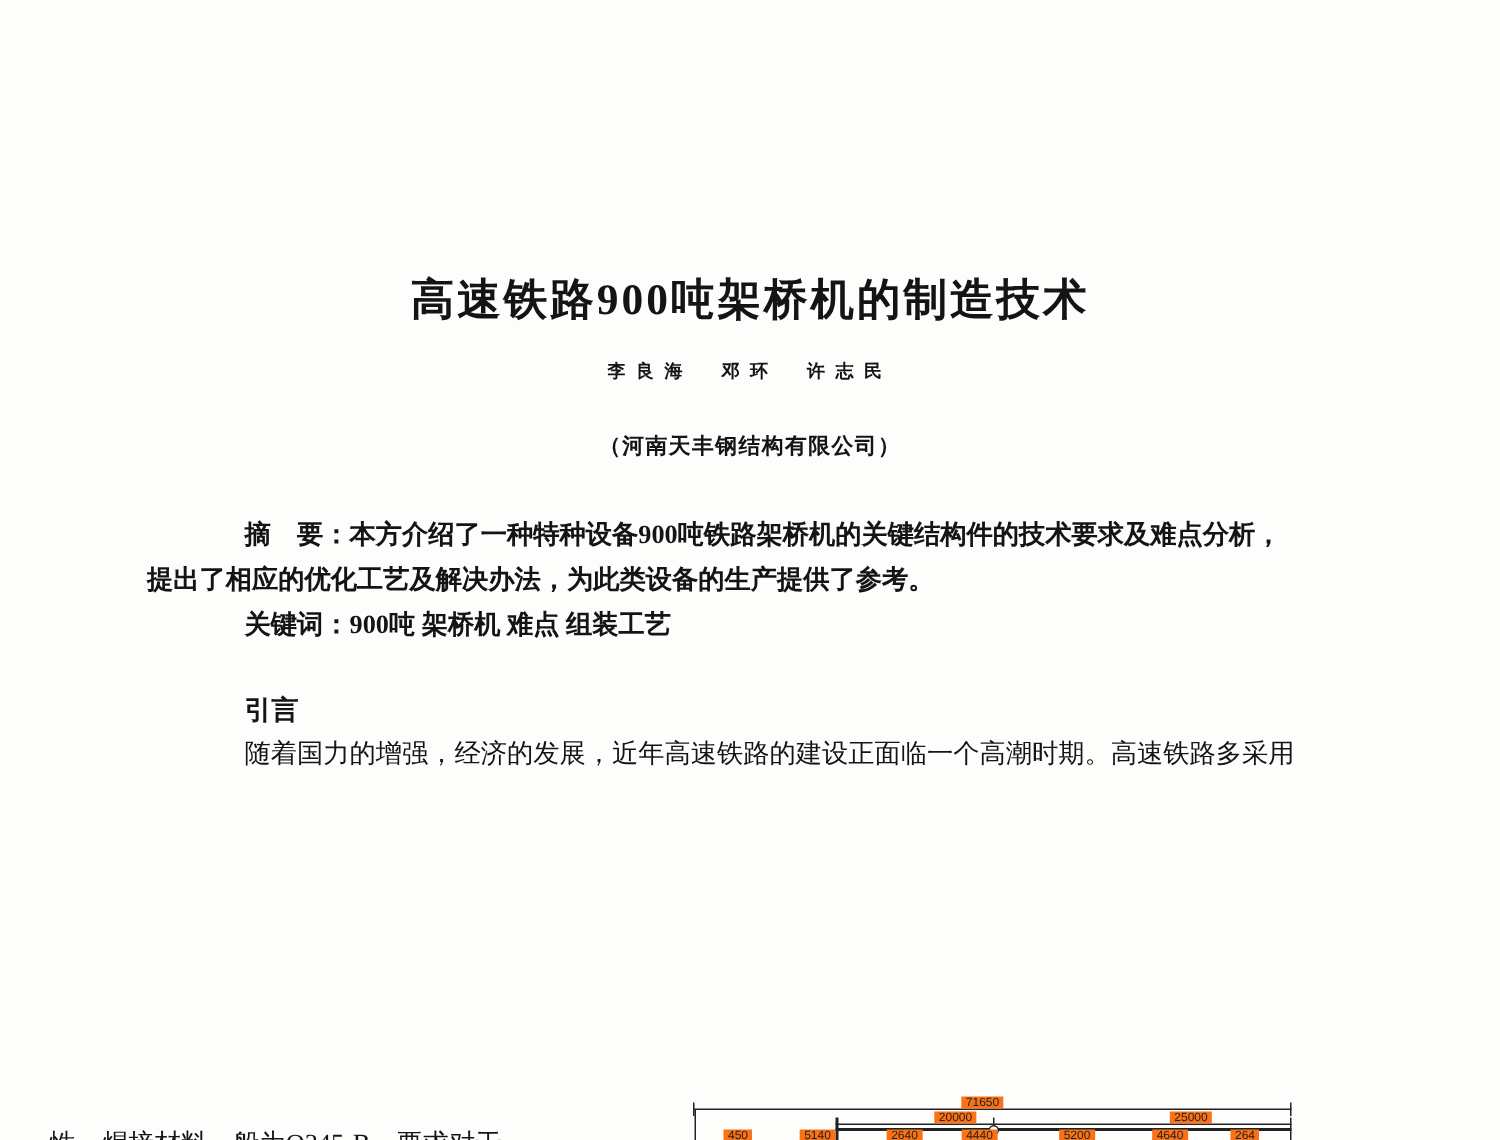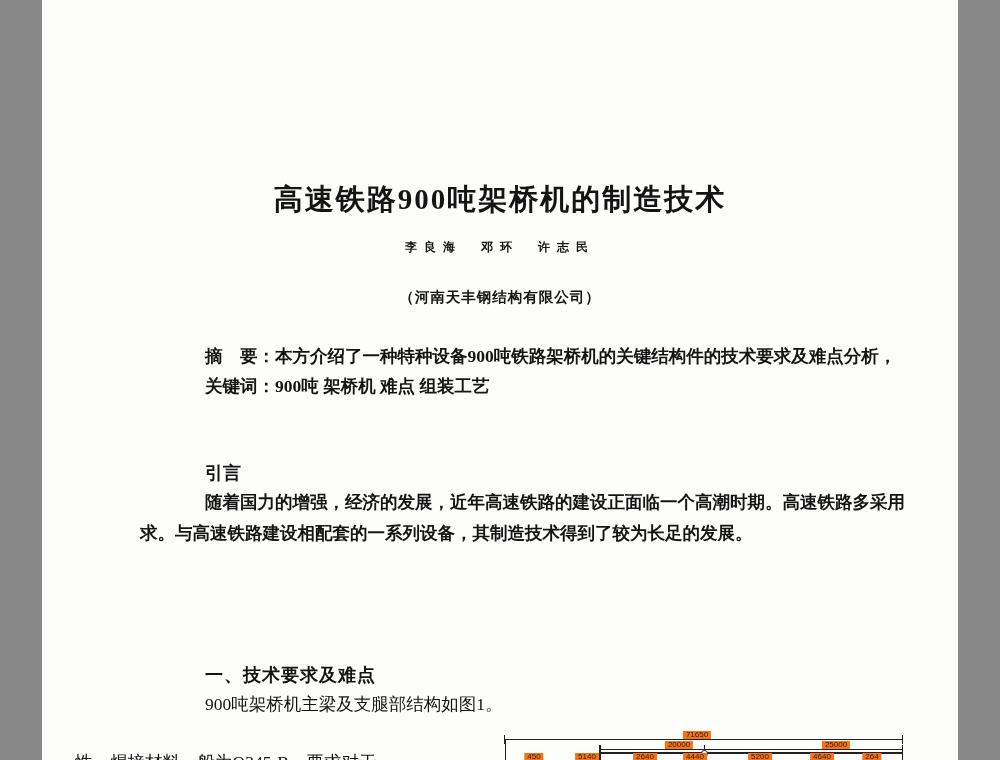--- a/index.html
+++ b/index.html
@@ -1,32 +1,32 @@
 <!DOCTYPE html>
 <html><head>
 <meta charset="utf-8">
 <style>
   html,body{margin:0;padding:0;background:#888;}
   .page{
     position:relative;
-    width:916px;height:760px;
+    width:1000px;height:760px;
     margin:0 auto;
     background:#fdfdfc;
     color:#141414;
     overflow:hidden;
     font-family:"Liberation Serif","DejaVu Serif",serif;
   }
   .centered{position:absolute;left:0;width:100%;text-align:center;}
   .doc-title{top:180px;font-size:29px;font-weight:bold;letter-spacing:2px;}
   .authors{top:239px;font-size:12px;font-weight:bold;letter-spacing:7px;}
   .affiliation{top:288px;font-size:14.5px;font-weight:bold;letter-spacing:1px;}
   .block{position:absolute;left:98px;width:812px;}
   .abstract{top:341px;font-size:17.5px;font-weight:bold;line-height:30px;}
   .bodytext{font-size:17.5px;line-height:31px;}
-  .p1{top:487px;font-weight:bold;}
+  .p1{top:487px;}
   .p2{top:580px;}
   .line{white-space:nowrap;}
   .indent{text-indent:65px;}
   .h2{position:absolute;left:163px;font-size:18px;font-weight:bold;white-space:nowrap;}
   .intro-h{top:461px;}
   .sec1-h{top:663px;letter-spacing:1px;}
   .sline{position:absolute;font-size:17.5px;white-space:nowrap;}
   .s-l1{left:163px;top:692px;}
   .s-l2{left:163px;top:721px;}
   .s-l3{left:33px;top:750px;}
@@ -51,33 +51,31 @@
 <body>
 
 <div class="page">
 
   <div class="centered doc-title">高速铁路900吨架桥机的制造技术</div>
   <div class="centered authors">李良海　邓环　许志民</div>
   <div class="centered affiliation">（河南天丰钢结构有限公司）</div>
 
   <div class="block abstract">
     <div class="line indent">摘　要：本方介绍了一种特种设备900吨铁路架桥机的关键结构件的技术要求及难点分析，</div>
+    <div class="line">提出了相应的优化工艺及解决办法，为此类设备的生产提供了参考。</div>
     <div class="line indent">关键词：900吨 架桥机 难点 组装工艺</div>
   </div>
 
   <div class="h2 intro-h">引言</div>
 
   <div class="block bodytext p1">
     <div class="line indent">随着国力的增强，经济的发展，近年高速铁路的建设正面临一个高潮时期。高速铁路多采用</div>
-    <div class="line">求。与高速铁路建设相配套的一系列设备，其制造技术得到了较为长足的发展。</div>
   </div>
 
 
-  <div class="h2 sec1-h">一、技术要求及难点</div>
-  <div class="sline s-l1">900吨架桥机主梁及支腿部结构如图1。</div>
   <div class="sline s-l3">性，焊接材料一般为Q345-B，要求对于</div>
 
   <div class="fig">
 
     <div class="hline" style="top:12px;left:4px;width:399px;"></div>
     <div class="vline" style="top:8px;left:4px;height:9px;"></div>
     <div class="vline" style="top:8px;left:402px;height:9px;"></div>
     <div class="dimlabel" style="top:4px;left:197px;">71650</div>
 
     <div class="hline" style="top:22px;left:99px;width:304px;"></div>

